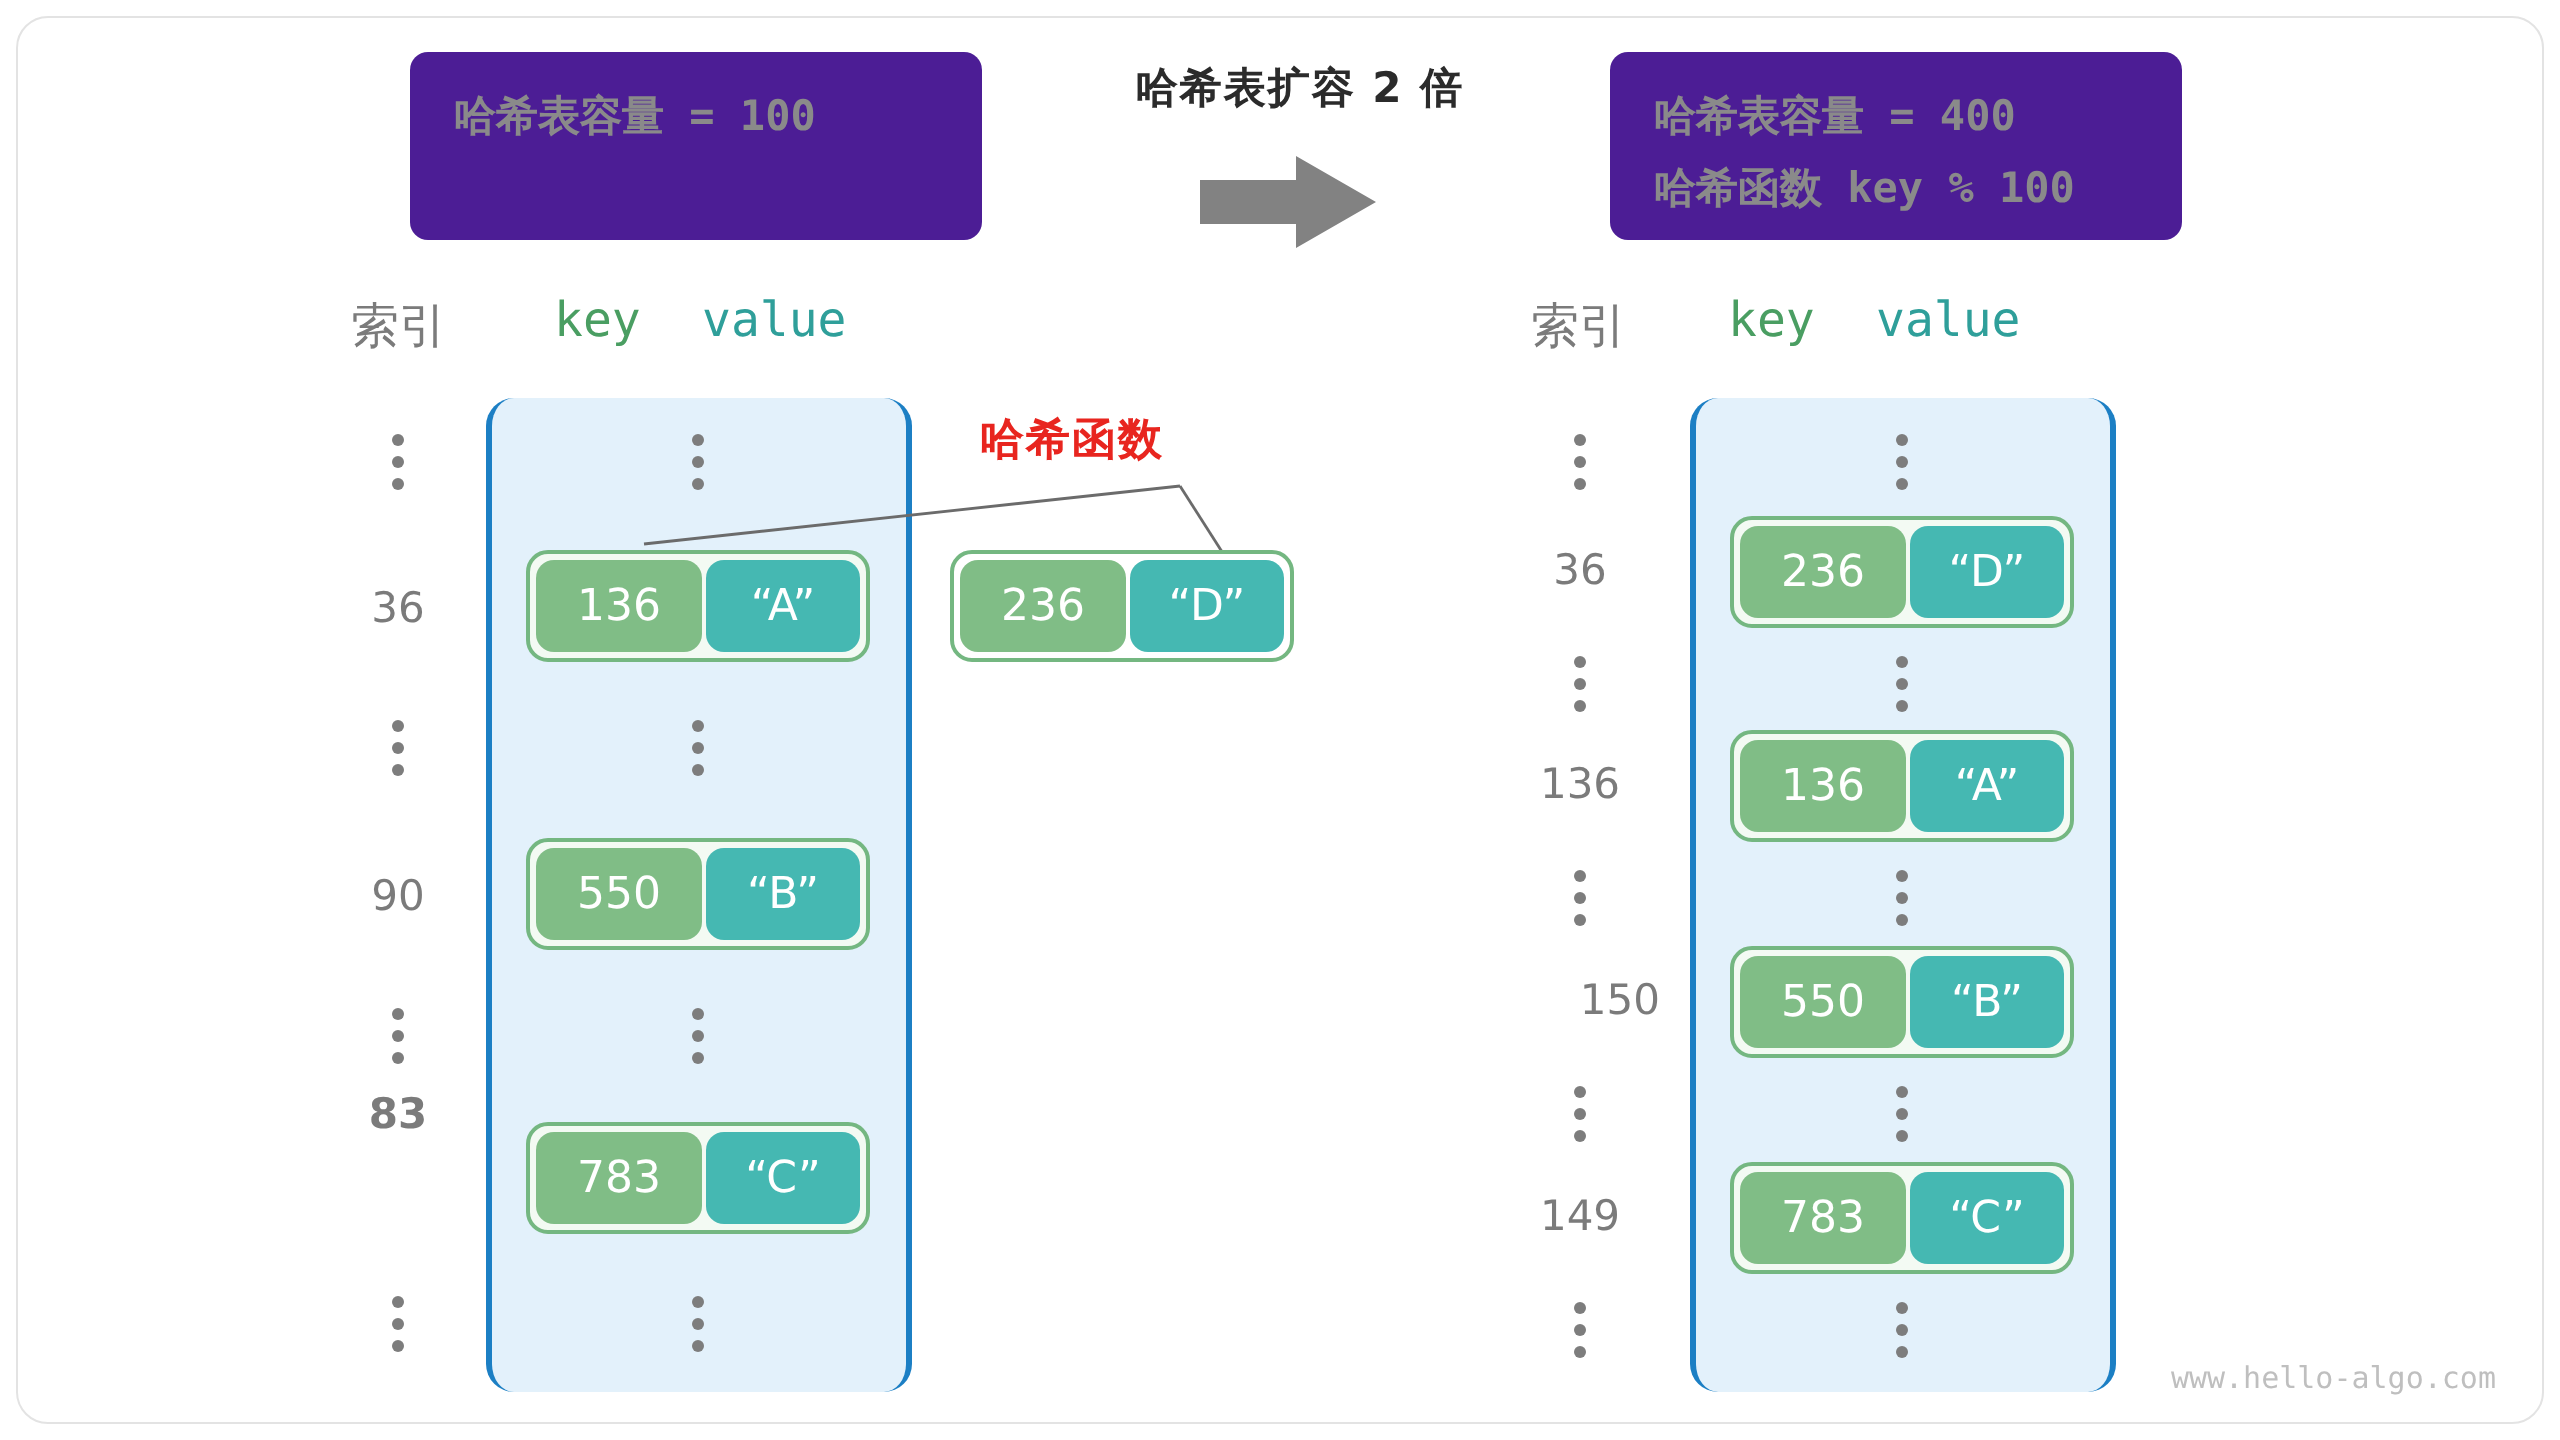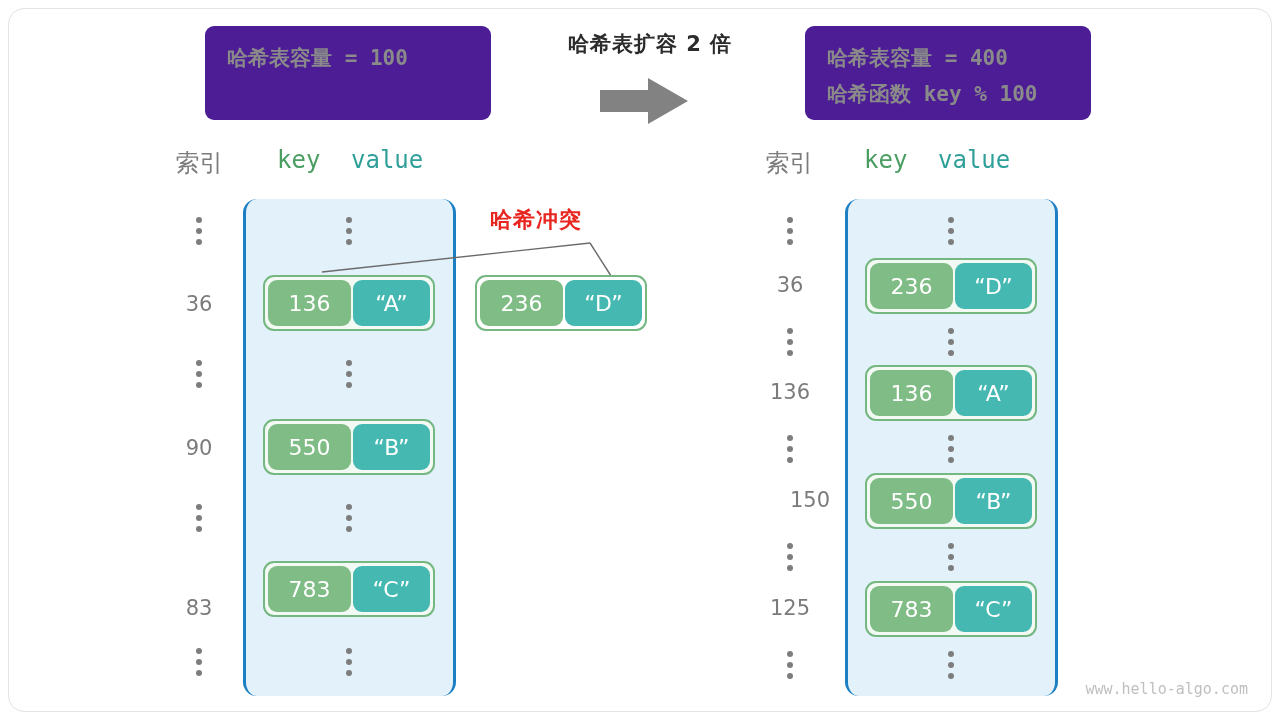--- a/index.html
+++ b/index.html
@@ -250,38 +250,38 @@
     <i></i>
       <i></i>
       <i></i>
   </div>
   <div class="dots" style="left:346px; top:504px;">
     <i></i>
       <i></i>
       <i></i>
   </div>
 
-  <div class="idx-label" style="left:159px; top:596px;">83</div>
+  <div class="idx-label" style="left:159px; top:545px;font-weight:bold;">83</div>
   <div class="pair" style="left:263px; top:561px; width:172px; height:56px;">
     <div class="k" style="width:85px;height:100%;">783</div>
     <div class="v" style="width:79px;height:100%;">“C”</div>
   </div>
 
   <div class="dots" style="left:196px; top:648px;">
     <i></i>
       <i></i>
       <i></i>
   </div>
   <div class="dots" style="left:346px; top:648px;">
     <i></i>
       <i></i>
       <i></i>
   </div>
 
-  <div id="collision-label">哈希冲突</div>
+  <div id="collision-label">哈希函数</div>
   <svg id="leader-lines">
     <polyline points="322,272 590,243" fill="none" stroke="#6b6b6b" stroke-width="1.4"></polyline>
     <polyline points="590,243 613,279" fill="none" stroke="#6b6b6b" stroke-width="1.4"></polyline>
   </svg>
   <div class="pair" id="collision-pair" style="left:475px; top:275px; width:172px; height:56px;">
     <div class="k" style="width:85px;height:100%;">236</div>
     <div class="v" style="width:79px;height:100%;">“D”</div>
   </div>
 
   <div class="col-head idx" style="left:762px; top:147px; width:55px; text-align:center;">索引</div>
@@ -345,21 +345,21 @@
     <i></i>
       <i></i>
       <i></i>
   </div>
   <div class="dots" style="left:948px; top:543px;">
     <i></i>
       <i></i>
       <i></i>
   </div>
 
-  <div class="idx-label" style="left:750px; top:596px;">125</div>
+  <div class="idx-label" style="left:750px; top:596px;">149</div>
   <div class="pair" style="left:865px; top:581px; width:172px; height:56px;">
     <div class="k" style="width:85px;height:100%;">783</div>
     <div class="v" style="width:79px;height:100%;">“C”</div>
   </div>
 
   <div class="dots" style="left:787px; top:651px;">
     <i></i>
       <i></i>
       <i></i>
   </div>

